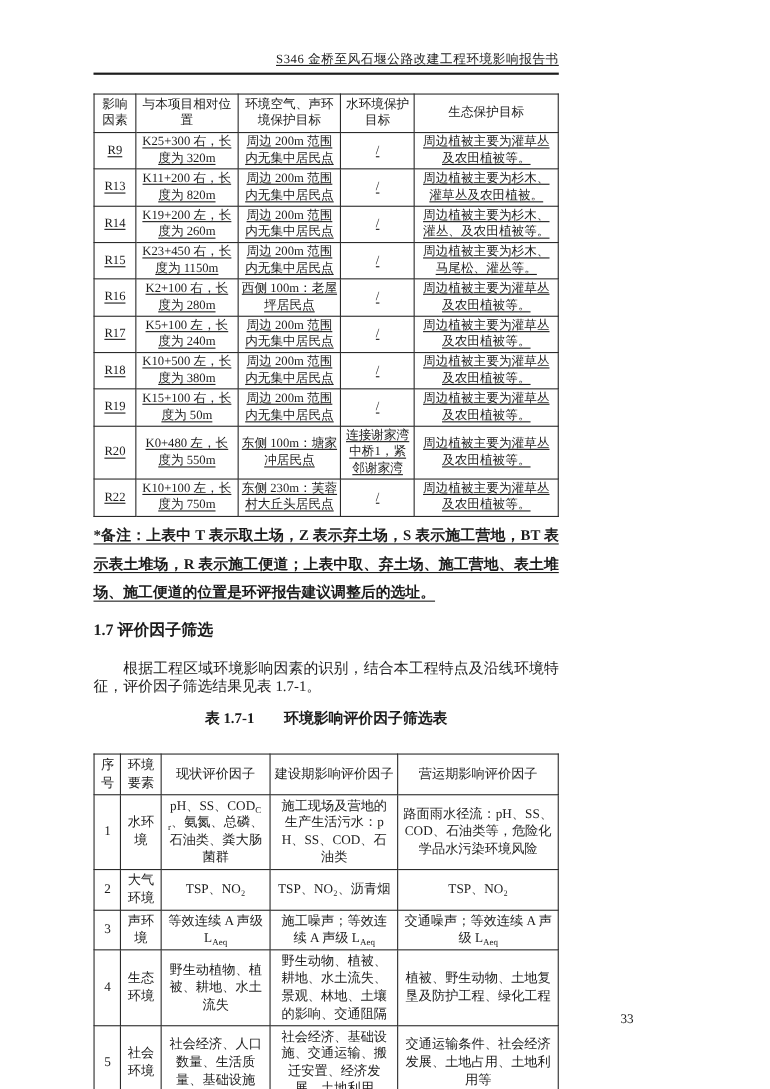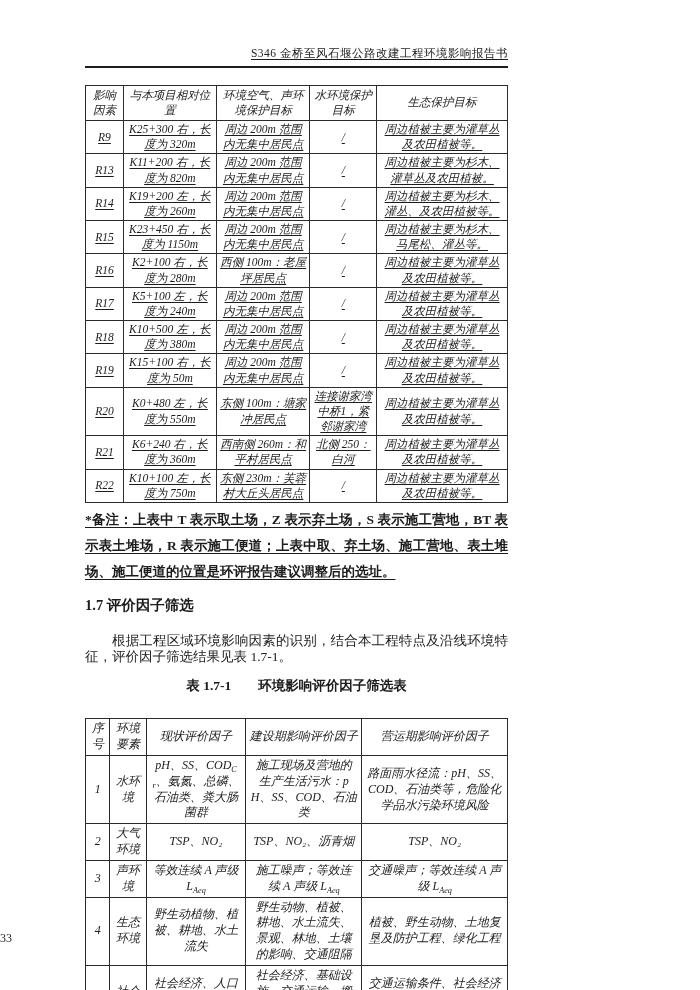--- a/index.html
+++ b/index.html
@@ -9,21 +9,21 @@
     color:#1c1c1c;
   }
   .page { box-sizing:border-box; width:576px; height:990px; padding:46px 68px 0 85px; position:relative; }
 
   
   .doc-header { text-align:right; font-size:11.5px; letter-spacing:0.5px;
     padding-bottom:5px; border-bottom:2px solid #1c1c1c; }
   .doc-header .title-text { text-decoration:underline; text-underline-offset:2px; }
 
   
-  table { border-collapse:collapse; width:100%; table-layout:fixed;font-style:italic; }
+  table { border-collapse:collapse; width:100%; table-layout:fixed; }
   th, td { border:1px solid #2b2b2b; text-align:center; vertical-align:middle;
     padding:1px 3px; font-weight:normal; line-height:1.32; word-break:break-all; }
   table.t1, table.t2 { border:1.5px solid #2b2b2b; }
 
   
   .t1 { margin-top:17px; font-size:11.5px; }
   .t1 thead th { height:32px; }
   .t1 tbody td { height:27px; text-decoration:underline; text-underline-offset:2px;
     text-decoration-thickness:1px; }
 
@@ -37,21 +37,21 @@
     text-indent:2em; text-align:justify; }
 
   
   .t2title { margin:12px 0 23px 0; text-align:center; font-size:13.5px; font-weight:bold; }
   .t2 { font-size:12px; }
   .t2 thead th { height:34px; }
   .t2 tbody td { padding:2px 4px; }
   sub { font-size:0.68em; line-height:0; }
 
   
-  .footer { position:absolute; left:0; right:0; bottom:44px; text-align:left; font-size:12px; }
+  .footer { position:absolute; left:0; right:0; bottom:56px; text-align:right; font-size:12px; }
 </style>
 </head>
 <body>
 
 <div class="page">
 
   <div class="doc-header">
     <span class="title-text">S346 金桥至风石堰公路改建工程环境影响报告书</span>
   </div>
 
@@ -130,27 +130,20 @@
           <td>周边植被主要为灌草丛及农田植被等。</td>
         </tr>
         <tr>
           <td>R20</td>
           <td>K0+480 左，长度为 550m</td>
           <td>东侧 100m：塘家冲居民点</td>
           <td>连接谢家湾中桥1，紧邻谢家湾</td>
           <td>周边植被主要为灌草丛及农田植被等。</td>
         </tr>
         <tr>
-          <td>R21</td>
-          <td>K6+240 右，长度为 360m</td>
-          <td>西南侧 260m：和平村居民点</td>
-          <td>北侧 250：白河</td>
-          <td>周边植被主要为灌草丛及农田植被等。</td>
-        </tr>
-        <tr>
           <td>R22</td>
           <td>K10+100 左，长度为 750m</td>
           <td>东侧 230m：芙蓉村大丘头居民点</td>
           <td>/</td>
           <td>周边植被主要为灌草丛及农田植被等。</td>
         </tr>
       </tbody>
   </table>
 
   <p class="note">*备注：上表中 T 表示取土场，Z 表示弃土场，S 表示施工营地，BT 表示表土堆场，R 表示施工便道；上表中取、弃土场、施工营地、表土堆场、施工便道的位置是环评报告建议调整后的选址。</p>

